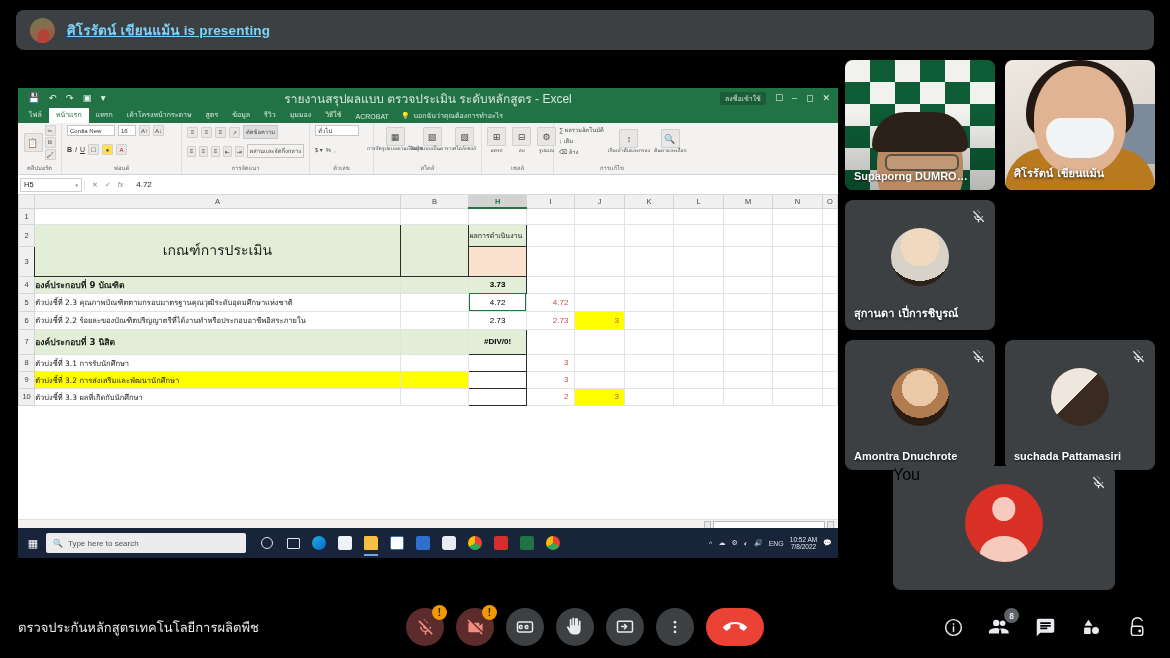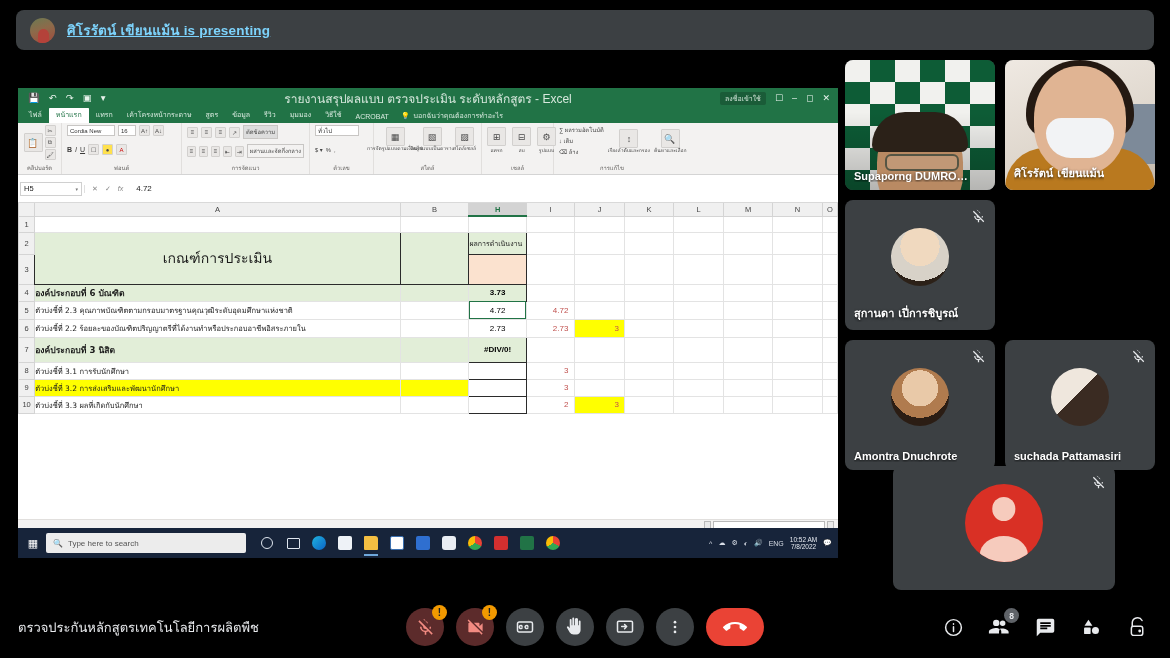--- a/index.html
+++ b/index.html
@@ -81,21 +81,21 @@
              display:flex; align-items:center; padding-left:2px; color:#333; }
   .sizebox { width:18px; height:11px; background:#fff; border:1px solid #c8c6c4; font-size:6px;
              display:flex; align-items:center; padding-left:2px; color:#333;}
   .btxt { font-weight:700; font-size:7px; }
   .numbox { width:44px; height:11px; background:#fff; border:1px solid #c8c6c4; font-size:6px;
             display:flex; align-items:center; padding-left:2px; color:#333;}
   .mini { font-size:5.8px; color:#444; white-space:nowrap;}
 
   
   .xl-formula {
-    height: 28px; background:#fff; border-bottom:1px solid #d9d9d9;
+    height: 20px; background:#fff; border-bottom:1px solid #d9d9d9;
     display:flex; align-items:center; font-size:7.5px; color:#222; flex:0 0 auto;
   }
   .namebox { width:62px; height:14px; border:1px solid #d0d0d0; background:#fff;
              display:flex; align-items:center; padding:0 3px; margin:0 2px; position:relative;}
   .namebox .caret { margin-left:auto; font-size:5px; color:#777; }
   .fx-btns { display:flex; align-items:center; gap:7px; padding:0 7px; color:#888; font-size:7px; border-left:1px solid #e0e0e0;}
   .fbar { flex:1; padding-left:6px; color:#222; font-size:8px; }
 
   
   .xl-grid-wrap { flex:1; position:relative; overflow:hidden; background:#fff; }
@@ -519,21 +519,21 @@
             <td class="cell"></td>
             <td class="cell"></td>
             <td class="cell"></td>
             <td class="cell"></td>
             <td class="cell"></td>
             <td class="cell"></td>
           </tr>
 
           <tr>
             <td class="rowhdr">4</td>
-            <td class="cell green tl thai bold" style="font-size:8.6px;height:17px">องค์ประกอบที่ 6  บัณฑิต</td>
+            <td class="cell green tl thai bold" style="font-size:8.6px;height:17px">องค์ประกอบที่ 9  บัณฑิต</td>
             <td class="cell green"></td>
             <td class="cell green tc bold thickbox" style="font-size:8px">3.73</td>
             <td class="cell"></td>
             <td class="cell"></td>
             <td class="cell"></td>
             <td class="cell"></td>
             <td class="cell"></td>
             <td class="cell"></td>
             <td class="cell"></td>
           </tr>
@@ -777,20 +777,21 @@
   <div class="you-tile">
     <div class="you-ava">
       <div class="h"></div>
         <div class="b"></div>
     </div>
     <div class="mic-off">
       <svg width="15" height="15" viewBox="0 0 24 24" fill="#e8eaed">
         <path d="M19 11h-1.7c0 .74-.16 1.43-.43 2.05l1.23 1.23c.56-.98.9-2.09.9-3.28zM12 4a3 3 0 0 1 3 3v.18l-6-6A3 3 0 0 1 12 4zM4.41 2.86L3 4.27l6 6V11a3 3 0 0 0 3 3c.23 0 .44-.03.65-.08l1.66 1.66c-.71.33-1.5.52-2.31.52a5 5 0 0 1-5-5H5c0 3.42 2.72 6.23 6 6.72V21h2v-3.28c.91-.13 1.77-.45 2.54-.9l4.19 4.19 1.41-1.41L4.41 2.86z"></path>
       </svg>
     </div>
+    <div class="nm">You</div>
   </div>
 
   <div class="bottom-bar">
     <div class="meet-title">ตรวจประกันหลักสูตรเทคโนโลยีการผลิตพืช</div>
 
     <div class="center-ctrls">
       <div class="cbtn danger">
         <svg width="19" height="19" viewBox="0 0 24 24" fill="#f28b82">
           <path d="M19 11h-1.7c0 .74-.16 1.43-.43 2.05l1.23 1.23c.56-.98.9-2.09.9-3.28zM12 4a3 3 0 0 1 3 3v.18l-6-6A3 3 0 0 1 12 4zM4.41 2.86L3 4.27l6 6V11a3 3 0 0 0 3 3c.23 0 .44-.03.65-.08l1.66 1.66c-.71.33-1.5.52-2.31.52a5 5 0 0 1-5-5H5c0 3.42 2.72 6.23 6 6.72V21h2v-3.28c.91-.13 1.77-.45 2.54-.9l4.19 4.19 1.41-1.41L4.41 2.86z"></path>
         </svg>

